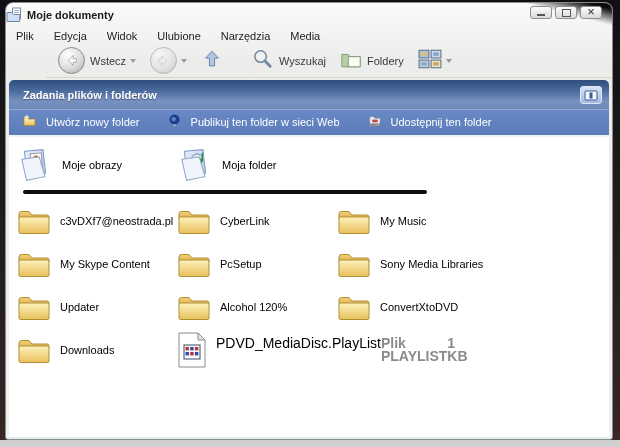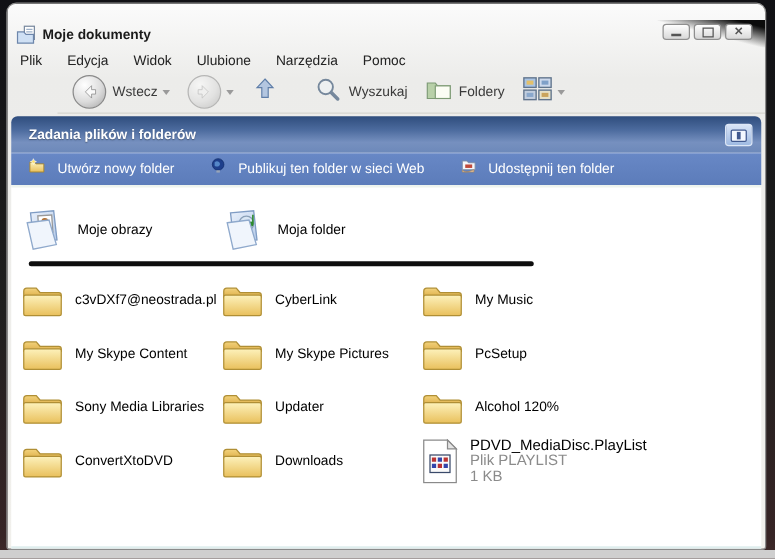--- a/index.html
+++ b/index.html
@@ -10,21 +10,21 @@
     -webkit-font-smoothing:antialiased;
   }
   .desk-bottom{position:absolute;left:0;right:0;bottom:0;height:7px;background:#cfcfcf;}
   .window{
     position:absolute;left:5px;top:2px;width:608px;height:438px;
     background:linear-gradient(180deg,#fbfbfb,#ececea 60px,#f1f0ec);
     border:1px solid #8b8b8b;border-radius:8px 8px 3px 3px;
     box-sizing:border-box;display:flex;flex-direction:column;overflow:hidden;
   }
   
-  .titlebar{height:24px;display:flex;align-items:center;padding-left:7px;position:relative;flex:0 0 auto;margin-top:13px;}
+  .titlebar{height:24px;display:flex;align-items:center;position:relative;flex:0 0 auto;}
   .corner-shade{position:absolute;top:0;right:0;width:86px;height:22px;
     background:linear-gradient(to bottom left,#0b0b0b 14%,rgba(11,11,11,0) 52%);pointer-events:none;}
   .title-icon{width:16px;height:16px;margin-right:5px;}
   .title-text{font-size:11px;font-weight:bold;color:#1b1b1b;}
   .win-controls{position:absolute;right:10px;top:3px;display:flex;gap:3px;z-index:2;}
   .win-btn{width:22px;height:13px;border:1px solid #8f8f8f;border-radius:3px;
     background:linear-gradient(180deg,#fefefe,#d9d9d9);display:flex;align-items:center;justify-content:center;
     font-size:8px;color:#444;line-height:1;box-sizing:border-box;}
   .win-btn .bar{width:8px;height:2px;background:#555;margin-top:5px;}
   .win-btn .box{width:7px;height:6px;border:1px solid #555;}
@@ -55,31 +55,31 @@
     border-radius:3px;background:linear-gradient(180deg,#d8e4f6,#9fbae2);display:flex;align-items:center;justify-content:center;}
   .task-row{
     margin:0 3px;height:26px;display:flex;align-items:center;gap:28px;padding-left:14px;flex:0 0 auto;
     background:linear-gradient(180deg,#6888c6,#5c7cba);
     box-shadow:inset 0 1px 0 rgba(255,255,255,.28);
   }
   .task-link{display:flex;align-items:center;gap:10px;}
   .task-label{font-size:11px;color:#ffffff;}
   
   .content{margin:0 3px;background:#ffffff;flex:1 1 auto;position:relative;
-    border-top:2px solid #eef4ee;border-bottom:2px solid #dfeeee;padding-top:12px;box-sizing:border-box;}
+    border-top:2px solid #eef4ee;border-bottom:2px solid #dfeeee;padding-top:6px;box-sizing:border-box;}
   .tile-grid{display:grid;grid-template-columns:160px 160px auto;padding-left:8px;}
   .special-grid{grid-auto-rows:44px;}
   .folder-grid{grid-auto-rows:43px;}
   .tile{display:flex;align-items:center;gap:9px;cursor:default;}
   .tile .icon{flex:0 0 auto;display:flex;}
   .tile-label{font-size:11px;color:#000;}
   .black-line{height:4px;background:#0e0e0e;border-radius:3px;width:404px;margin:3px 0 5px 14px;}
-  .file-meta{display:flex;flex-direction:column;font-size:12px;line-height:12.5px;}
+  .file-meta{display:flex;flex-direction:row;font-size:14px;line-height:12.5px;}
   .file-name{color:#000;}
-  .file-sub{color:#8b8b8b;}
+  .file-sub{color:#8b8b8b;font-weight:bold;}
 </style>
 </head>
 <body>
 
 <svg width="0" height="0" style="position:absolute" aria-hidden="true">
   <defs>
     <linearGradient id="fgrad" x1="0" y1="0" x2="0" y2="1">
       <stop offset="0" stop-color="#fdf2bc"></stop>
         <stop offset="1" stop-color="#e9c05c"></stop>
     </linearGradient>
@@ -119,21 +119,21 @@
         </div>
     </div>
   </div>
 
   <div class="menubar">
     <span class="menu-item">Plik</span>
     <span class="menu-item">Edycja</span>
     <span class="menu-item">Widok</span>
     <span class="menu-item">Ulubione</span>
     <span class="menu-item">Narzędzia</span>
-    <span class="menu-item">Pomoc</span>
+    <span class="menu-item">Media</span>
   </div>
 
   <div class="toolbar">
     <div class="tb-group">
       <span class="circ">
         <svg viewBox="0 0 24 24" width="17" height="17">
           <path d="M14.5 5 L7.5 12 L14.5 19 V14.5 H19 V9.5 H14.5 Z" fill="#fafafa" stroke="#808080" stroke-width="0.8"></path>
         </svg>
       </span>
       <span class="tb-label">Wstecz</span>
@@ -301,29 +301,20 @@
       </div>
 
       <div class="tile">
         <span class="icon">
             <svg viewBox="0 0 34 30" width="34" height="30">
               <path d="M2 8 Q2 5.5 4.5 5.5 H12 L15 9 H30 Q32 9 32 11 V13 H2 Z" fill="url(#tgrad)" stroke="#b08f35"></path>
               <rect x="2" y="11" width="30" height="16.5" rx="1.5" fill="url(#fgrad)" stroke="#b08f35"></rect>
             </svg>
           </span>
         <span class="tile-label">My Skype Content</span>
-      </div>
-      <div class="tile">
-        <span class="icon">
-            <svg viewBox="0 0 34 30" width="34" height="30">
-              <path d="M2 8 Q2 5.5 4.5 5.5 H12 L15 9 H30 Q32 9 32 11 V13 H2 Z" fill="url(#tgrad)" stroke="#b08f35"></path>
-              <rect x="2" y="11" width="30" height="16.5" rx="1.5" fill="url(#fgrad)" stroke="#b08f35"></rect>
-            </svg>
-          </span>
-        <span class="tile-label">My Skype Pictures</span>
       </div>
       <div class="tile">
         <span class="icon">
             <svg viewBox="0 0 34 30" width="34" height="30">
               <path d="M2 8 Q2 5.5 4.5 5.5 H12 L15 9 H30 Q32 9 32 11 V13 H2 Z" fill="url(#tgrad)" stroke="#b08f35"></path>
               <rect x="2" y="11" width="30" height="16.5" rx="1.5" fill="url(#fgrad)" stroke="#b08f35"></rect>
             </svg>
           </span>
         <span class="tile-label">PcSetup</span>
       </div>

